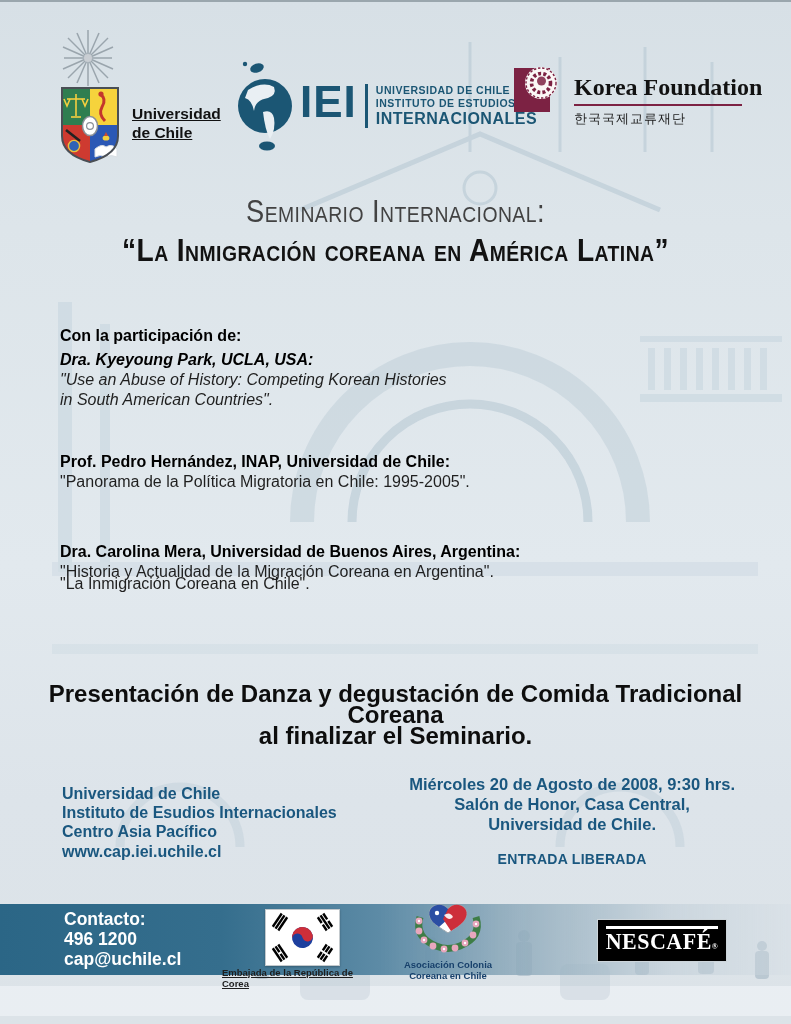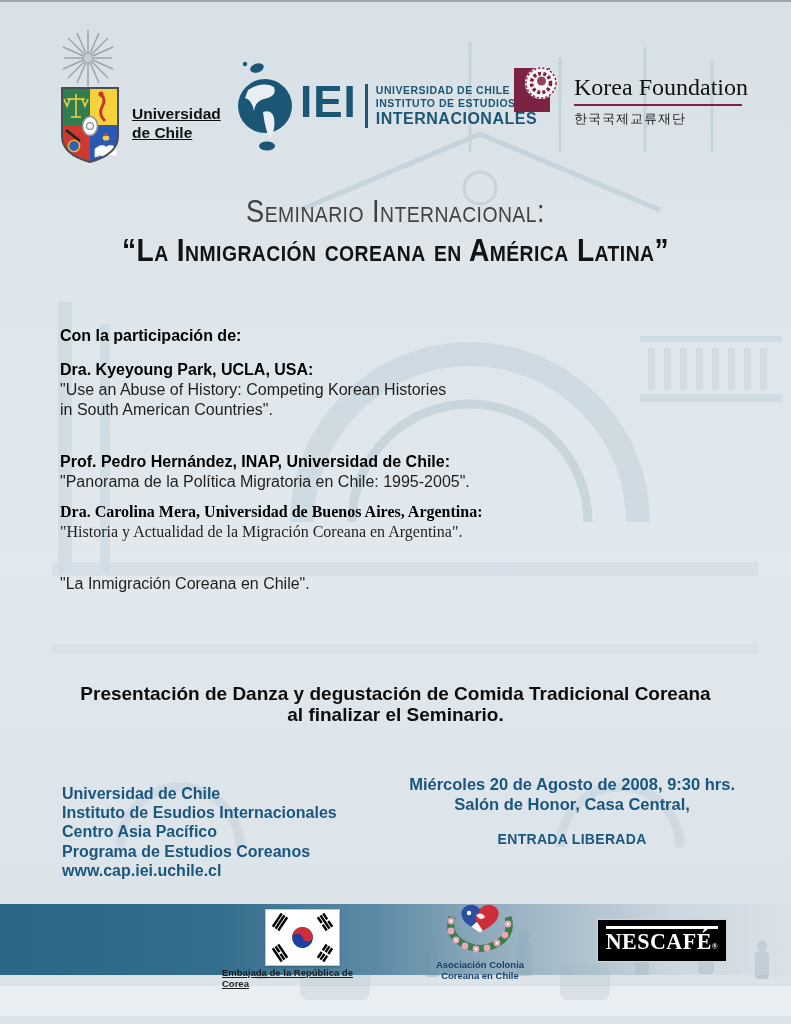--- a/index.html
+++ b/index.html
@@ -19,52 +19,52 @@
   .uchile-name span{display:block;text-decoration:underline;}
   .iei{left:236px;top:58px;display:flex;align-items:center;}
   .iei-acronym{font-size:44px;font-weight:bold;color:#1b5674;letter-spacing:1px;margin:0 8px 8px 4px;transform:scaleY(1.02);}
   .iei-divider{width:3px;height:44px;background:#1b5674;margin-right:8px;}
   .iei-lines span{display:block;color:#1b5674;font-weight:bold;letter-spacing:.5px;}
   .iei-lines span:nth-child(1){font-size:10.5px;}
   .iei-lines span:nth-child(2){font-size:10.5px;margin-top:1px;}
   .iei-lines span:nth-child(3){font-size:16px;margin-top:1px;}
   .kf{left:512px;top:58px;display:flex;align-items:flex-start;}
   .kf-text{margin-left:14px;margin-top:14px;width:168px;}
-  .kf-name{font-family:"Liberation Serif",serif;font-weight:normal;font-size:24px;color:#121212;white-space:nowrap;}
+  .kf-name{font-family:"Liberation Serif",serif;font-weight:bold;font-size:24px;color:#121212;white-space:nowrap;}
   .kf-rule{height:2px;background:#7c2243;margin:3px 0 4px 0;width:168px;}
   .kf-korean{font-size:13px;color:#1a1a1a;letter-spacing:1px;}
 
   
   .title1,.title2{left:0;right:0;text-align:center;font-variant:small-caps;transform:scaleX(.88);transform-origin:50% 0;}
   .title1{top:192px;font-size:31px;color:#424242;letter-spacing:.5px;}
   .title2{top:230px;font-size:32px;font-weight:bold;color:#121212;letter-spacing:.5px;}
 
   
   .intro{left:60px;top:325px;font-size:16px;font-weight:bold;color:#000;}
   .speaker{left:60px;width:700px;}
-  .sp1{top:358px;} .sp2{top:450px;} .sp3{top:500px;font-family:Liberation Serif, serif;} .sp4{top:572px;}
+  .sp1{top:348px;font-style:italic;} .sp2{top:450px;} .sp3{top:540px;} .sp4{top:572px;}
   .speaker .name{margin:0;font-size:16px;font-weight:bold;color:#000;line-height:20px;white-space:pre-line;}
   .speaker .talk{margin:0;font-size:16px;color:#1f1f1f;line-height:19.5px;white-space:pre-line;}
-  .closing{left:0;right:0;top:681px;text-align:center;font-size:19px;font-weight:bold;color:#0d0d0d;line-height:21px;white-space:pre-line;}
+  .closing{left:0;right:0;top:681px;text-align:center;font-size:24px;font-weight:bold;color:#0d0d0d;line-height:21px;white-space:pre-line;}
 
   
   .organizer{left:62px;top:782px;}
   .organizer span{display:block;font-size:16px;font-weight:bold;color:#1a577f;line-height:19.2px;}
   .event{right:56px;top:772px;text-align:center;}
   .event span{display:block;font-size:16.5px;font-weight:bold;color:#1a577f;line-height:20px;}
   .entrada{margin-top:17px;font-size:14px;font-weight:bold;color:#1a577f;letter-spacing:.3px;}
 
   
   .bar{left:0;top:902px;width:791px;height:71px;
     background:linear-gradient(90deg,#2b6686 0%,#356e8d 28%,#5d8BA6 48%,rgba(142,170,187,.85) 65%,rgba(190,204,214,.55) 85%,rgba(213,222,229,.35) 100%);}
   .contact{position:absolute;left:64px;top:5px;}
   .contact span{display:block;color:#fff;font-weight:bold;font-size:17.5px;line-height:20px;}
   .flagbox{position:absolute;left:265px;top:5px;width:73px;height:55px;background:#fff;border:1px solid #c3c9cd;box-shadow:0 1px 2px rgba(0,0,0,.25);}
   .embassy-caption{position:absolute;left:222px;top:63px;width:160px;text-align:left;font-size:9.5px;font-weight:bold;color:#1d1d1d;text-decoration:underline;}
-  .assoc{position:absolute;left:424px;top:-5px;width:112px;text-align:center;}
+  .assoc{position:absolute;left:392px;top:-5px;width:112px;text-align:center;}
   .assoc-captions{margin-top:-2px;}
   .assoc-captions span{display:block;font-size:9.5px;font-weight:bold;color:#17406b;line-height:11px;}
   .nescafe{position:absolute;left:597px;top:15px;width:130px;height:43px;background:#000;border:1px solid #cdd5da;box-sizing:border-box;text-align:center;}
   .nescafe-rule{margin:6px auto 0 auto;width:112px;height:2.5px;background:#fff;}
   .nescafe-text{color:#fff;font-family:"Liberation Serif",serif;font-weight:bold;font-size:22px;letter-spacing:.5px;line-height:26px;transform:scaleY(1.05);}
   .nescafe-reg{font-size:8px;vertical-align:baseline;color:#fff;}
 </style>
 </head>
 <body>
 
@@ -216,31 +216,36 @@
     <p class="talk">"La Inmigración Coreana en Chile".</p>
   </div>
 
   <div class="layer closing">Presentación de Danza y degustación de Comida Tradicional Coreana
 al finalizar el Seminario.</div>
 
   <div class="layer organizer">
     <span>Universidad de Chile</span>
     <span>Instituto de Esudios Internacionales</span>
     <span>Centro Asia Pacífico</span>
-    <span>Programa de Estudios Coreanos</span>
     <span>www.cap.iei.uchile.cl</span>
   </div>
 
   <div class="layer event">
     <span>Miércoles 20 de Agosto de 2008, 9:30 hrs.</span>
     <span>Salón de Honor, Casa Central,</span>
+    <span>Universidad de Chile.</span>
     <div class="entrada">ENTRADA LIBERADA</div>
   </div>
 
   <div class="layer bar">
+    <div class="contact">
+      <span>Contacto:</span>
+      <span>496 1200</span>
+      <span>cap@uchile.cl</span>
+    </div>
 
     <div class="flagbox">
       <svg width="73" height="55" viewBox="0 0 73 55">
         <rect x="0" y="0" width="73" height="55" fill="#ffffff"></rect>
         <g transform="rotate(-14 36.5 27.5)">
           <circle cx="36.5" cy="27.5" r="10.5" fill="#1d3f9e"></circle>
           <path d="M26 27.5 a10.5 10.5 0 0 1 21 0 a5.25 5.25 0 0 1 -10.5 0 a5.25 5.25 0 0 0 -10.5 0 z" fill="#cd2e3a"></path>
         </g>
         <g fill="#000">
           <g transform="translate(14,12) rotate(-56)">

